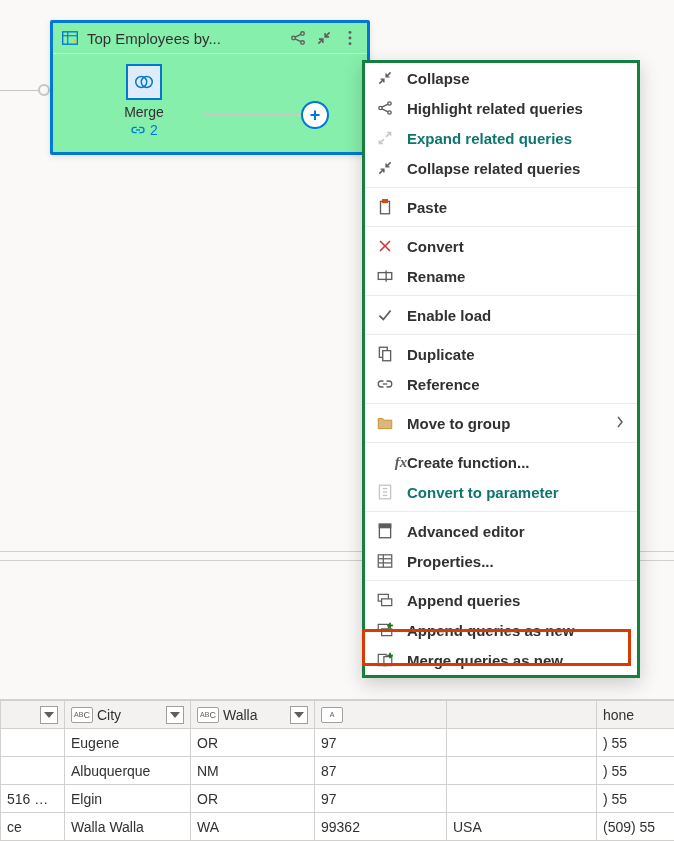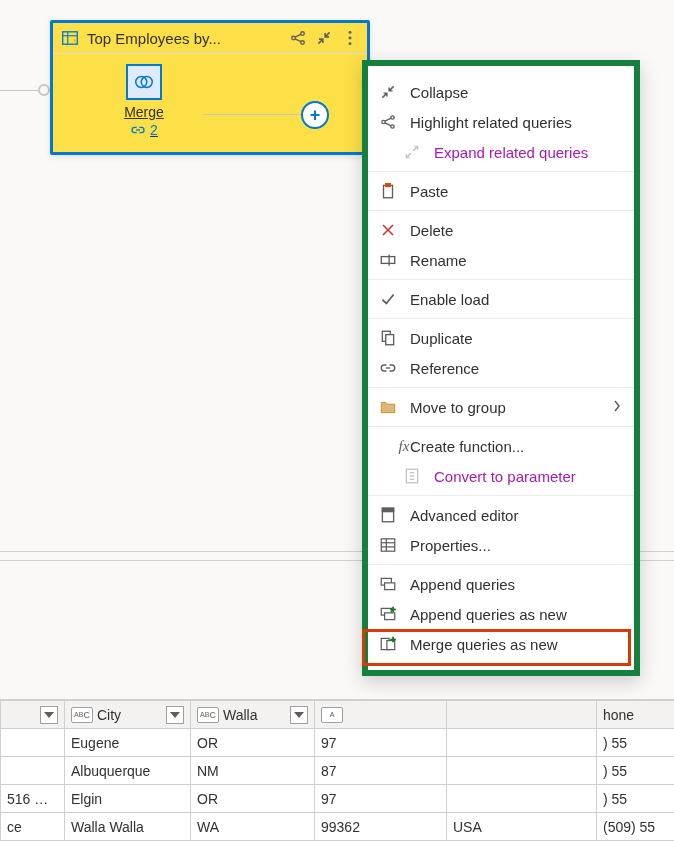--- a/index.html
+++ b/index.html
@@ -36,21 +36,21 @@
     border: 2px solid #c8c6c4;
     border-radius: 50%;
     background: #faf9f8;
   }
 
   
   .node {
     position: absolute;
     left: 50px; top: 20px;
     width: 320px;
-    background: #fde047;
+    background: #86efac;
     border: 3px solid #0078d4;
     border-radius: 2px;
     box-shadow: 0 2px 6px rgba(0,0,0,0.1);
   }
   .node-header {
     display: flex;
     align-items: center;
     gap: 8px;
     padding: 6px 8px;
     border-bottom: 1px solid #e1dfdd;
@@ -61,21 +61,20 @@
     white-space: nowrap;
     overflow: hidden;
     text-overflow: ellipsis;
   }
   .icon-svg { display: block; }
   .hdr-icon { color: #605e5c; }
   .node-body {
     padding: 10px 8px 14px;
     display: flex;
     justify-content: flex-start;
-    text-decoration: underline;
   }
   .step {
     display: flex;
     flex-direction: column;
     align-items: center;
     width: 70px;
     margin-left: 48px;
   }
   .step-icon-box {
     width: 36px; height: 36px;
@@ -114,35 +113,36 @@
     top: 78px;
   }
 
   
   .menu {
     position: absolute;
     left: 362px;
     top: 60px;
     width: 278px;
     background: #fff;
-    border: 6px solid #15803d;
+    border: 3px solid #15803d;
     box-shadow: 0 6px 18px rgba(0,0,0,0.18);
-    padding: 11px 0;
+    padding: 0 0;
+    font-weight: bold;
   }
   .menu-item {
     display: flex;
     align-items: center;
     gap: 12px;
     padding: 5px 12px 5px 10px;
     font-size: 15px;
     color: #323130;
     cursor: pointer;
     white-space: nowrap;
   }
-  .menu-item.disabled { color: #a21caf; margin-left: 24px; }
+  .menu-item.disabled { color: #0f766e; }
   .menu-item .mi-icon {
     width: 20px; height: 20px;
     display: flex; align-items: center; justify-content: center;
     color: #605e5c;
     flex-shrink: 0;
   }
   .menu-item.disabled .mi-icon { color: #c8c6c4; }
   .menu-item .mi-label { flex: 1; }
   .menu-item .mi-arrow { color: #605e5c; font-size: 14px; }
   .menu-sep {
@@ -297,39 +297,48 @@
     </div>
     <div class="menu-item disabled">
       <span class="mi-icon">
         <svg width="18" height="18" viewBox="0 0 16 16" stroke="#c8c6c4" stroke-width="1.3" fill="none">
             <path d="M9 7 L13 3 M13 6 V3 H10"></path>
             <path d="M7 9 L3 13 M3 10 V13 H6"></path>
           </svg>
       </span>
       <span class="mi-label">Expand related queries</span>
     </div>
+    <div class="menu-item">
+      <span class="mi-icon">
+        <svg width="18" height="18" viewBox="0 0 16 16" stroke="#605e5c" stroke-width="1.3" fill="none">
+            <path d="M13 3 L9 7 M9 4 V7 H12"></path>
+            <path d="M3 13 L7 9 M7 12 V9 H4"></path>
+          </svg>
+      </span>
+      <span class="mi-label">Collapse related queries</span>
+    </div>
     <div class="menu-sep"></div>
     <div class="menu-item">
       <span class="mi-icon">
         <svg width="18" height="18" viewBox="0 0 16 16" fill="none" stroke="#605e5c" stroke-width="1.2">
             <rect x="4" y="3" width="8" height="11"></rect>
             <rect x="6" y="1.5" width="4" height="2.5" fill="#ca5010" stroke="#ca5010"></rect>
           </svg>
       </span>
       <span class="mi-label">Paste</span>
     </div>
     <div class="menu-sep"></div>
     <div class="menu-item">
       <span class="mi-icon">
         <svg width="16" height="16" viewBox="0 0 16 16" stroke="#d13438" stroke-width="1.6">
             <line x1="3" y1="3" x2="13" y2="13"></line>
             <line x1="13" y1="3" x2="3" y2="13"></line>
           </svg>
       </span>
-      <span class="mi-label">Delete</span>
+      <span class="mi-label">Convert</span>
     </div>
     <div class="menu-item">
       <span class="mi-icon">
         <svg width="18" height="18" viewBox="0 0 16 16" fill="none" stroke="#605e5c" stroke-width="1.2">
             <rect x="2" y="5" width="12" height="6"></rect>
             <line x1="9" y1="3" x2="9" y2="13"></line>
           </svg>
       </span>
       <span class="mi-label">Rename</span>
     </div>

